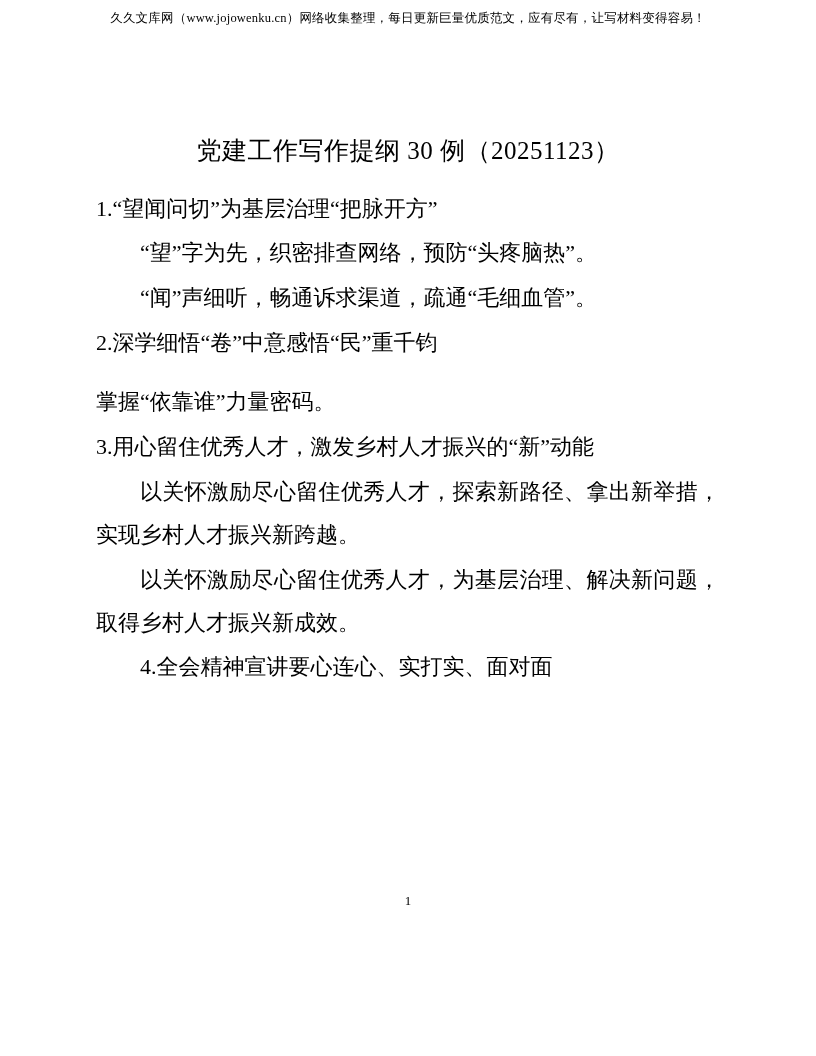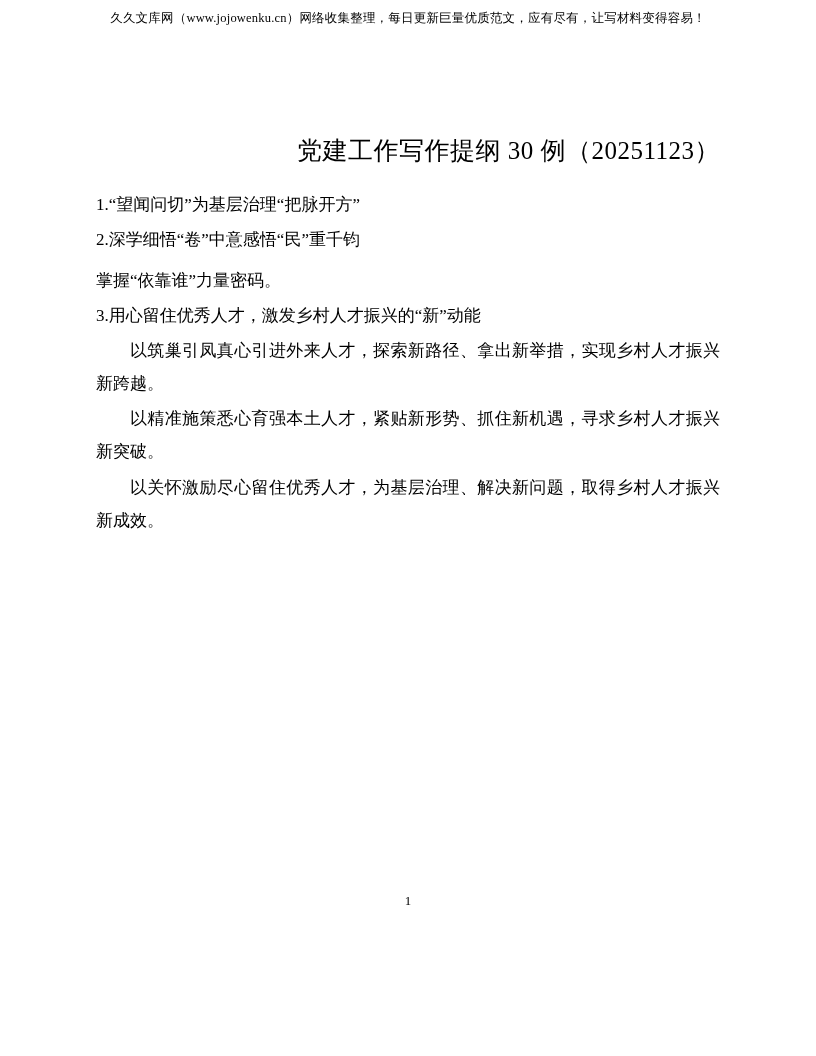--- a/index.html
+++ b/index.html
@@ -33,44 +33,44 @@
     color: #000;
     white-space: nowrap;
   }
   .content {
     position: absolute;
     top: 132px;
     left: 96px;
     width: 624px;
   }
   .doc-title {
-    text-align: right;
+    text-align: center;
     font-size: 25px;
     font-weight: normal;
     letter-spacing: 0.5px;
     margin: 0 0 18px 0;
     line-height: 1.5;
     font-family: "Liberation Serif", "DejaVu Serif", serif;
   }
   p.para {
-    font-size: 17px;
+    font-size: 22px;
     line-height: 1.95;
     margin: 0;
     text-align: justify;
     text-justify: inter-ideograph;
     font-family: "Liberation Serif", "DejaVu Serif", serif;
   }
   p.indent {
     text-indent: 2em;
   }
   p.noindent {
     text-indent: 0;
   }
   p.tight {
-    margin-bottom: 8px;
+    margin-bottom: 16px;
   }
   p.gap-sm {
     margin-bottom: 2px;
   }
   p.gap-md {
     margin-bottom: 11px;
   }
   .page-number {
     position: absolute;
     bottom: 54px;
@@ -86,24 +86,26 @@
 
 <div class="page">
 
   <div class="header-note">久久文库网（www.jojowenku.cn）网络收集整理，每日更新巨量优质范文，应有尽有，让写材料变得容易！</div>
 
   <div class="content">
 
     <h1 class="doc-title">党建工作写作提纲 30 例（20251123）</h1>
 
     <p class="para noindent gap-sm">1.“望闻问切”为基层治理“把脉开方”</p>
+    <p class="para indent gap-sm">“望”字为先，织密排查网络，预防“头疼脑热”。</p>
+    <p class="para indent gap-sm">“闻”声细听，畅通诉求渠道，疏通“毛细血管”。</p>
     <p class="para noindent tight">2.深学细悟“卷”中意感悟“民”重千钧</p>
     <p class="para noindent gap-sm">掌握“依靠谁”力量密码。</p>
     <p class="para noindent gap-sm">3.用心留住优秀人才，激发乡村人才振兴的“新”动能</p>
-    <p class="para indent gap-sm">以筑巢引凤真心引进外来人才，探索新路径、拿出新举措，实现乡村人才振兴新跨越。</p>
-    <p class="para indent gap-sm">以精准施策悉心育强本土人才，紧贴新形势、抓住新机遇，寻求乡村人才振兴新突破。</p>
+    <p class="para indent gap-sm">以关怀激励尽心留住优秀人才，探索新路径、拿出新举措，实现乡村人才振兴新跨越。</p>
     <p class="para indent gap-sm">以关怀激励尽心留住优秀人才，为基层治理、解决新问题，取得乡村人才振兴新成效。</p>
+    <p class="para indent gap-sm">4.全会精神宣讲要心连心、实打实、面对面</p>
 
   </div>
 
   <div class="page-number">1</div>
 
 </div>
 
 </body></html>

